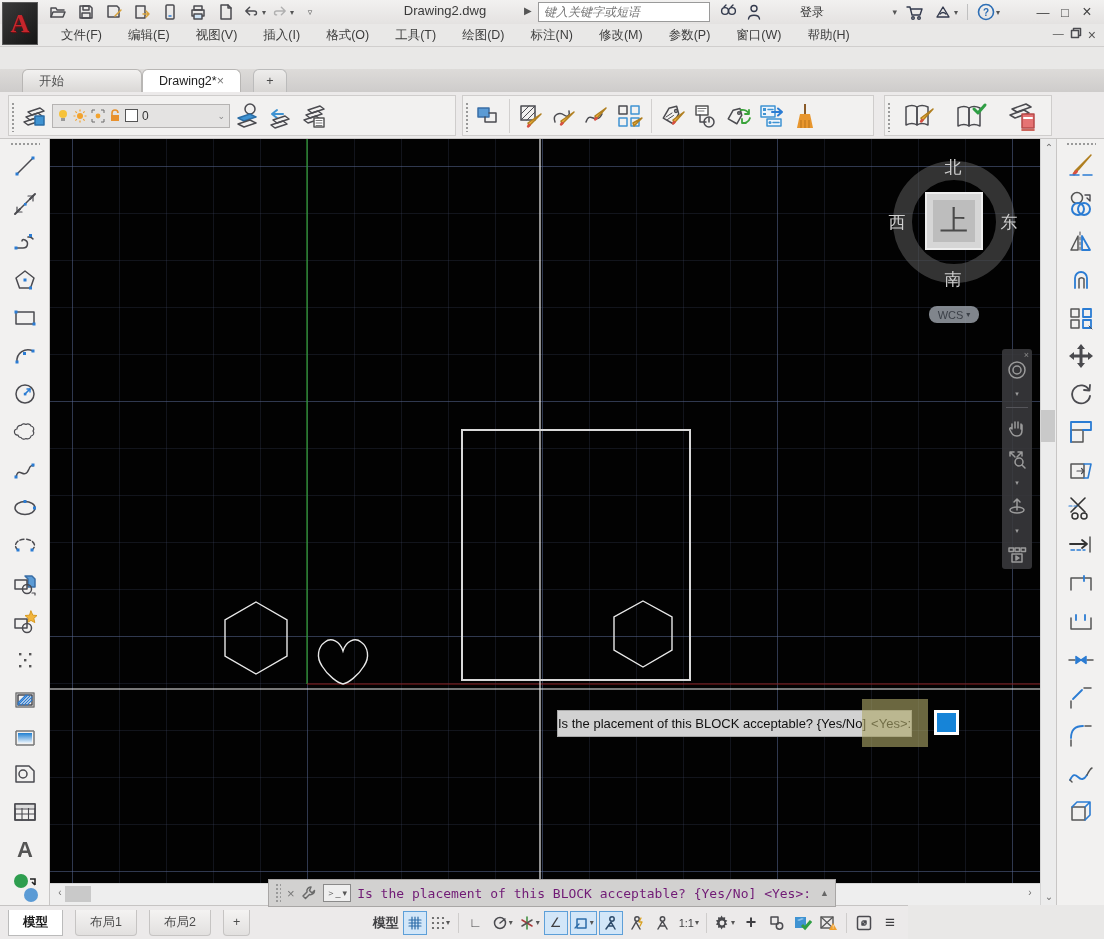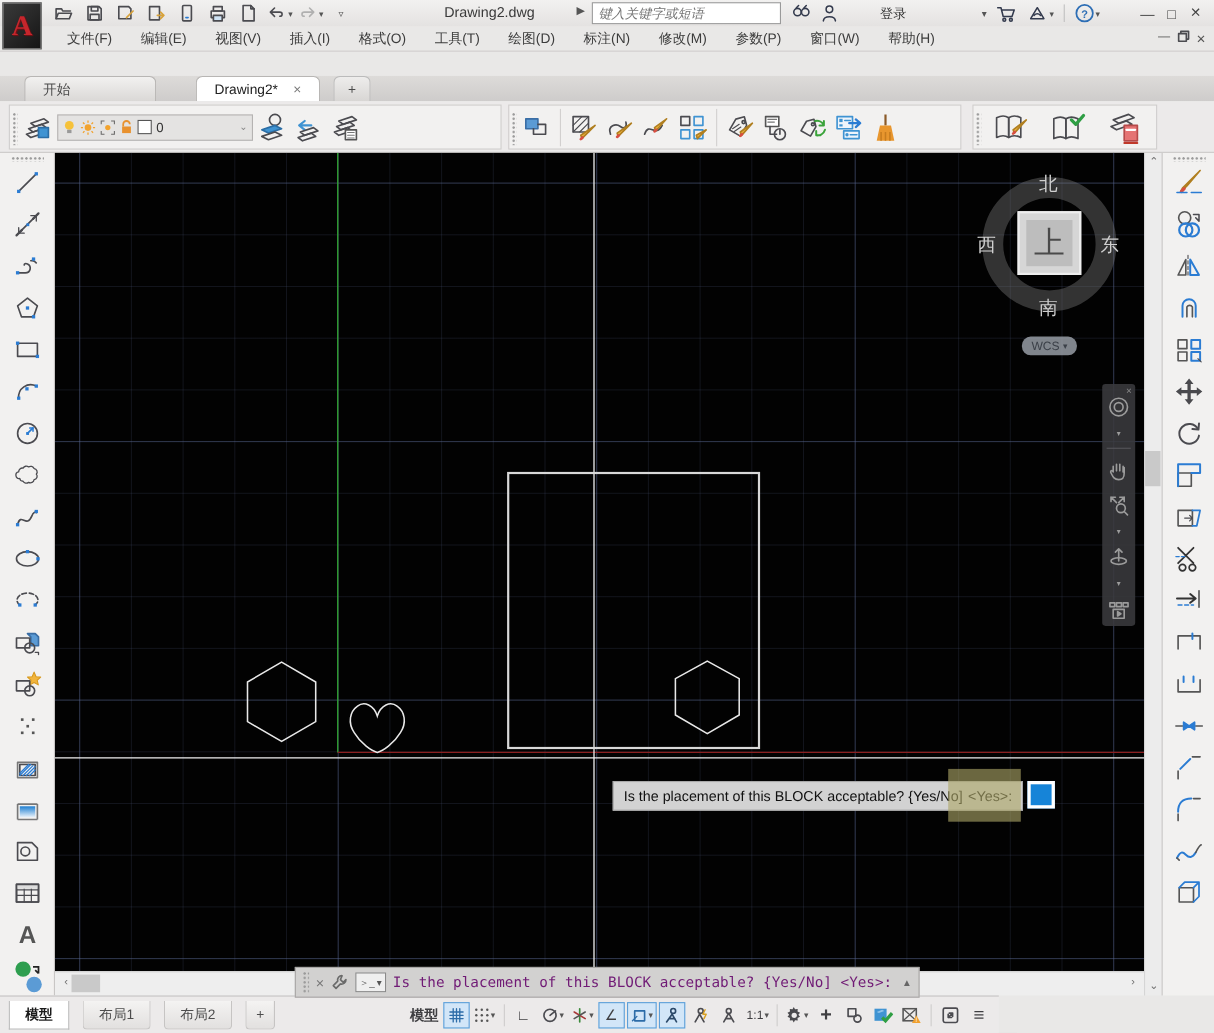--- a/index.html
+++ b/index.html
@@ -26,21 +26,21 @@
   #menubar{left:0;top:24px;width:1104px;height:23px;background:#e9e8e7;border-bottom:1px solid #d0cecd;padding-left:48px;}
   .menu-item{padding:0 13px;height:23px;display:flex;align-items:center;color:#3c3c3c;font-size:12.5px;}
   
   #ribbontabs{left:0;top:47px;width:1104px;height:22px;background:#e4e2e1;padding-left:8px;}
   .rtab{padding:0 11px;height:22px;display:flex;align-items:center;font-size:12.5px;color:#3c3c3c;}
   .rtab.active{background:#fff;color:#1d1d1d;font-weight:bold;}
   
   #filetabs{left:0;top:69px;width:1104px;height:23px;background:linear-gradient(#dddbd9,#cecccb);}
   .ftab{height:23px;display:flex;align-items:center;padding:0 16px;font-size:12.5px;color:#4a4a4a;border-radius:6px 6px 0 0;}
   #ftab-start{margin-left:22px;background:linear-gradient(#f2f1f0,#dad8d6);border:1px solid #b8b6b4;border-bottom:none;width:120px;}
-  #ftab-cur{margin-left:36px;background:#fff;border:1px solid #b8b6b4;border-bottom:none;gap:14px;color:#222;}
+  #ftab-cur{background:#fff;border:1px solid #b8b6b4;border-bottom:none;color:#222;}
   #ftab-add{width:22px;justify-content:center;background:linear-gradient(#eeedec,#d8d6d4);border:1px solid #bbb;border-bottom:none;margin-left:12px;}
   
   #toolbarrow{left:0;top:92px;width:1104px;height:47px;background:#eceaea;border-bottom:1px solid #c8c6c5;}
   .panel{position:absolute;top:3px;height:41px;background:#f2f1f0;border:1px solid #cfcdcc;display:flex;align-items:center;padding:0 4px 0 10px;gap:3px;}
   .grip{position:absolute;left:2px;top:6px;width:5px;height:30px;background-image:radial-gradient(circle,#9a9a9a 1px,transparent 1.2px);background-size:4px 4px;}
   .grip-h{width:30px;height:5px;background-image:radial-gradient(circle,#9a9a9a 1px,transparent 1.2px);background-size:4px 4px;margin:3px auto 2px auto;}
   .ri{width:30px;height:34px;display:flex;align-items:center;justify-content:center;}
   .vsep{width:1px;height:34px;background:#d2d0cf;margin:0 3px;}
   #layer-dd{width:178px;height:24px;background:#e4e3e2;border:1px solid #b5b3b2;display:flex;align-items:center;gap:4px;padding:0 4px;font-size:12px;color:#333;}
   
@@ -62,21 +62,21 @@
   #vc-face{left:875px;top:53px;width:58px;height:58px;background:#d6d6d6;border:2px solid #eee;display:flex;align-items:center;justify-content:center;}
   #vc-face .inner{width:42px;height:42px;background:#bdbdbd;display:flex;align-items:center;justify-content:center;font-size:28px;color:#4a4a4a;}
   .vc-lbl{color:#cfcfcf;font-size:17px;width:30px;text-align:center;}
   #wcs-pill{left:879px;top:167px;width:50px;height:17px;background:rgba(160,166,175,.8);border-radius:8px;color:#3b4048;font-size:11px;display:flex;align-items:center;justify-content:center;gap:3px;}
   
   #navbar{left:952px;top:210px;width:30px;height:220px;background:rgba(58,58,62,.88);border-radius:3px;display:flex;flex-direction:column;align-items:center;padding-top:10px;gap:9px;}
   #navbar svg{stroke:#9b9b9b;}
   .nav-sep{width:22px;height:1px;background:#55555a;}
   
   #dyn-olive{left:812px;top:560px;width:66px;height:48px;background:rgba(172,166,104,.62);z-index:6;}
-  #dyn-tip{left:507px;top:571px;height:27px;background:#d2d2d2;border:1px solid #a8a8a8;display:flex;align-items:center;padding:0 9px;font-size:13px;color:#111;z-index:5;white-space:nowrap;gap:5px;}
+  #dyn-tip{left:507px;top:571px;height:27px;background:#d2d2d2;border:1px solid #a8a8a8;display:flex;align-items:center;padding:0 0;font-size:13px;color:#111;z-index:5;white-space:nowrap;gap:5px;}
   #dyn-cursor{left:884px;top:571px;width:25px;height:25px;background:#1684d8;border:3px solid #fff;z-index:7;}
   
   #vscroll{left:1040px;top:139px;width:16px;height:766px;background:#ececec;border-left:1px solid #d5d5d5;}
   #vthumb{left:1041px;top:410px;width:14px;height:32px;background:#c9c9c9;}
   .scroll-arrow{position:absolute;color:#707070;font-size:10px;width:16px;text-align:center;}
   #hscroll{left:50px;top:883px;width:990px;height:22px;background:#eeeeee;border-top:1px solid #d5d5d5;}
   #hthumb{left:65px;top:886px;width:26px;height:16px;background:#c9c9c9;}
   
   #cmdbar{left:268px;top:879px;width:568px;height:28px;background:#d2d1d0;border:1px solid #a8a6a5;display:flex;align-items:center;z-index:12;gap:6px;padding:0 6px;}
   #cmd-text{font-family:"DejaVu Sans Mono","Liberation Mono",monospace;font-size:13px;color:#701a75;white-space:nowrap;}

